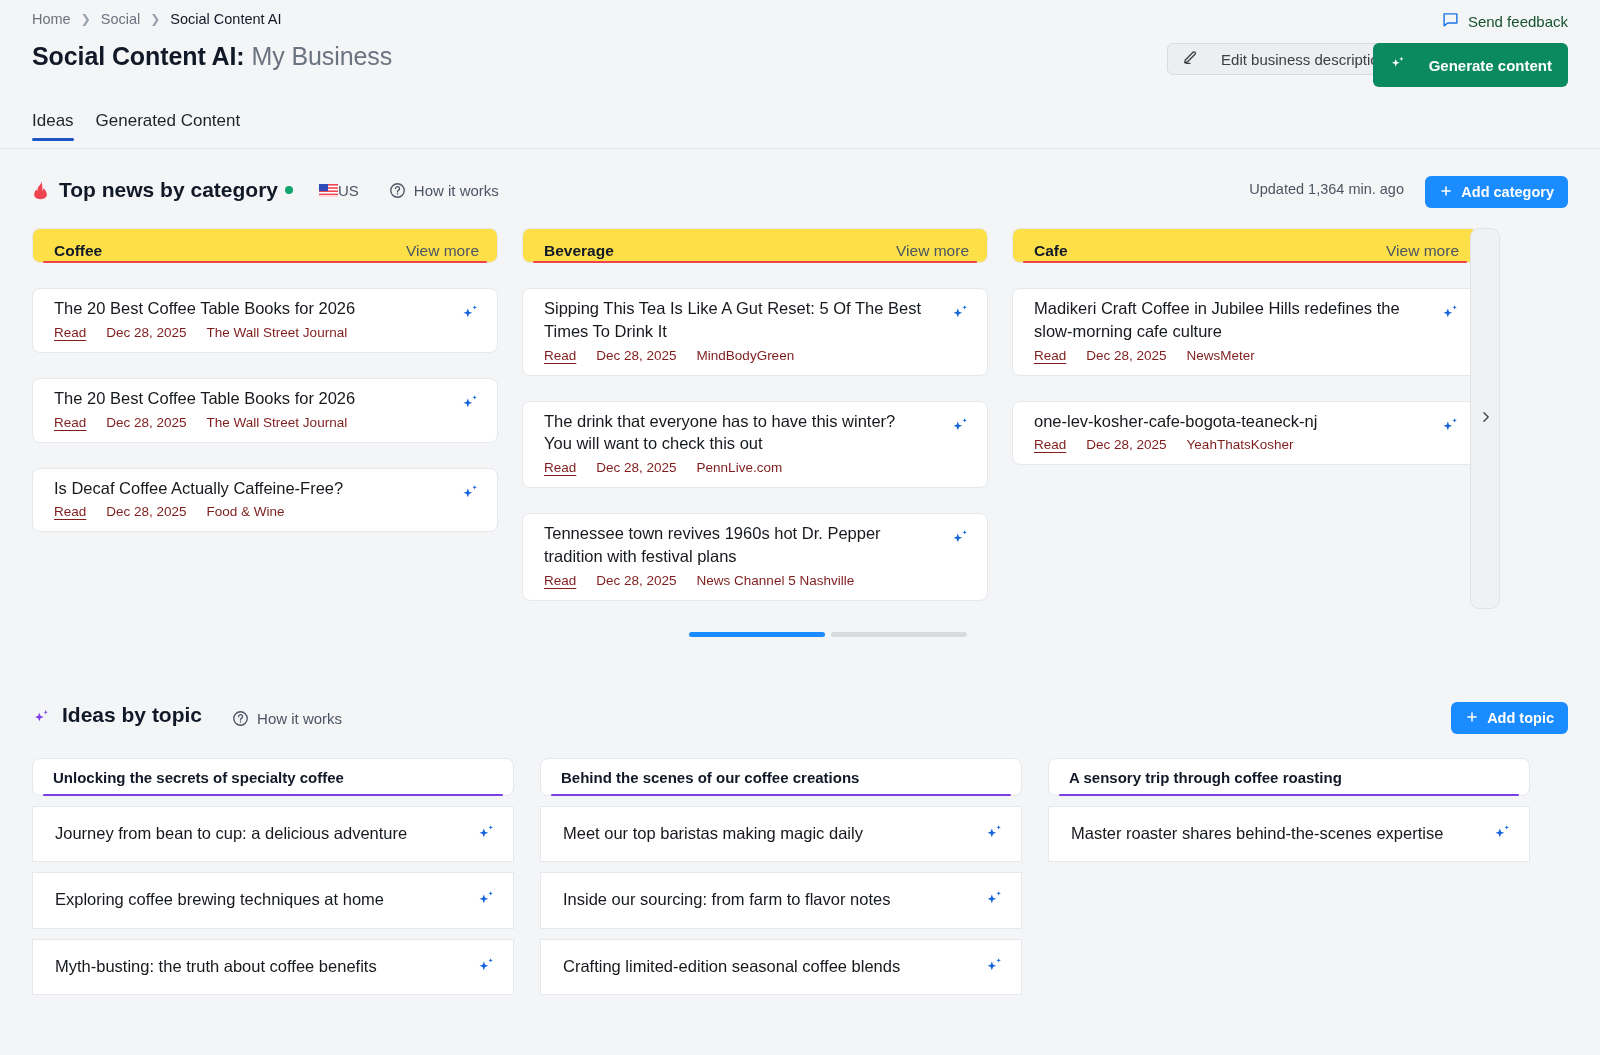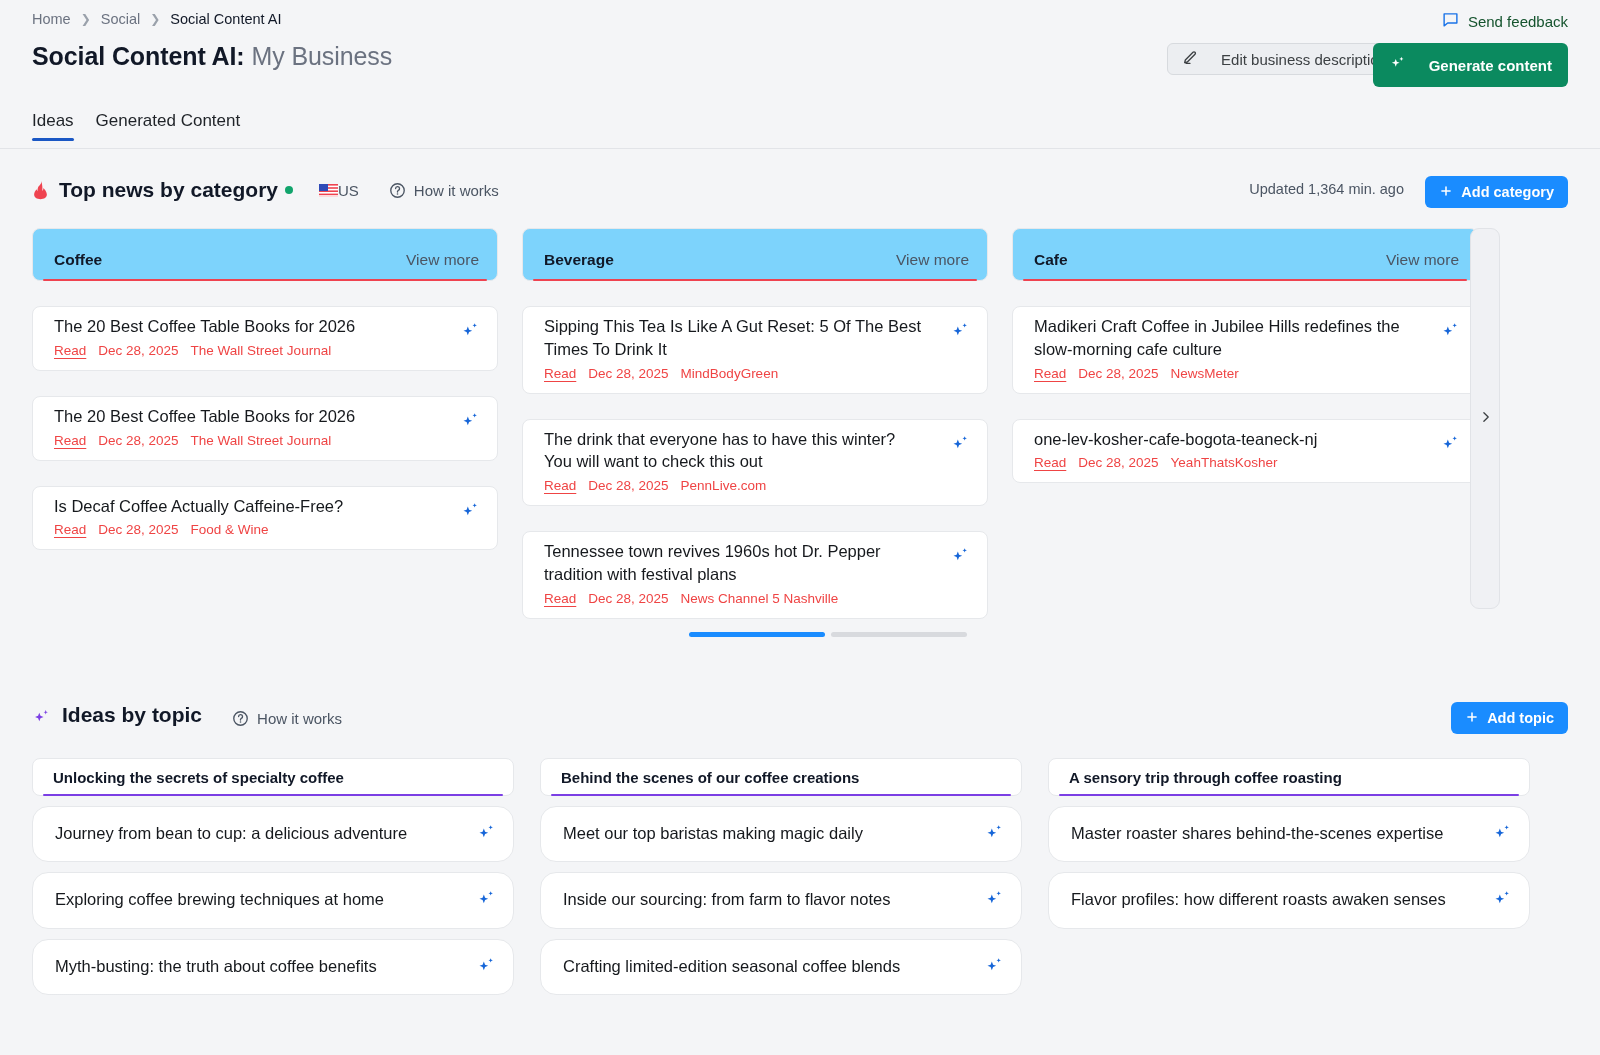--- a/index.html
+++ b/index.html
@@ -81,41 +81,41 @@
     font-size: 14.5px; font-weight: bold; border-radius: 6px;
     display: inline-flex; align-items: center; gap: 8px; cursor: pointer;
   }
 
   
   .cat-area { position: absolute; left: 32px; top: 228px; width: 1500px; }
   .cat-cols { display: flex; gap: 24px; }
   .cat-col { width: 466px; flex: 0 0 466px; }
 
   .cat-header {
-    background: #7dd3fc; border: 1px solid #e6e8eb; border-radius: 8px;
-    height: 53px; display: flex; align-items: center; justify-content: space-between;
+    background: #fde047; border: 1px solid #e6e8eb; border-radius: 8px;
+    height: 35px; display: flex; align-items: center; justify-content: space-between;
     padding: 10px 18px 0 21px; position: relative; cursor: pointer;
   }
   .cat-header::after {
     content: ""; position: absolute; left: 10px; right: 10px; bottom: -1px;
     height: 2.5px; background: #ef4350; border-radius: 2px;
   }
   .cat-name { font-size: 15.5px; font-weight: bold; color: #111827; }
   .view-more { font-size: 15.5px; color: #4b5563; cursor: pointer; }
 
   .news-card {
     background: #fff; border: 1px solid #e6e8eb; border-radius: 8px;
     margin-top: 25px; padding: 8px 18px 12px 21px;
     position: relative; cursor: pointer;
   }
   .news-title {
     font-size: 16.5px; color: #16191d; line-height: 1.38;
     padding-right: 44px; margin-bottom: 5px;
   }
-  .news-meta { display: flex; align-items: flex-start; gap: 12px; font-size: 13.5px; color: #ef4444; }
+  .news-meta { display: flex; align-items: flex-start; gap: 20px; font-size: 13.5px; color: #7f1d1d; }
   .news-meta .read { text-decoration: underline; text-underline-offset: 3px; cursor: pointer; }
 
   .spark {
     position: absolute; right: 17px; top: 14px; cursor: pointer;
     width: 20px; height: 20px;
   }
 
   .carousel-next {
     position: absolute; left: 1470px; top: 228px;
     width: 30px; height: 381px;
@@ -138,21 +138,21 @@
     height: 38px; display: flex; align-items: center;
     padding: 0 20px; position: relative; cursor: pointer;
   }
   .topic-header::after {
     content: ""; position: absolute; left: 10px; right: 10px; bottom: -1px;
     height: 2.5px; background: #7b3fe4; border-radius: 2px;
   }
   .topic-name { font-size: 15px; font-weight: bold; color: #111827; }
 
   .idea-card {
-    background: #fff; border: 1px solid #e6e8eb; border-radius: 16px;
+    background: #fff; border: 1px solid #e6e8eb; border-radius: 0;
     margin-top: 10px; padding: 15px 18px 16px 22px;
     position: relative; cursor: pointer;
   }
   .idea-title { font-size: 16.5px; color: #16191d; line-height: 1.42; padding-right: 46px; }
   .idea-card .spark { top: 16px; }
 
   .fade {
     position: absolute; left: 0; right: 0; bottom: 0; height: 62px;
     background: linear-gradient(to bottom, rgba(244,245,247,0) 0%, rgba(244,245,247,0.82) 55%, rgba(244,245,247,1) 100%);
     pointer-events: none;
@@ -474,25 +474,18 @@
           <div class="topic-header">
             <span class="topic-name">A sensory trip through coffee roasting</span>
           </div>
           <div class="idea-card">
             <div class="idea-title">Master roaster shares behind-the-scenes expertise</div>
             <span class="spark"><svg width="20" height="20" viewBox="0 0 24 24" fill="#1565d8">
                 <path d="M9.4 6.6l1.45 3.75 3.75 1.45-3.75 1.45L9.4 17l-1.45-3.75L4.2 11.8l3.75-1.45z"></path>
                 <path d="M17.6 2.6l.72 1.9 1.9.72-1.9.72-.72 1.9-.72-1.9-1.9-.72 1.9-.72z"></path>
               </svg></span>
           </div>
-          <div class="idea-card">
-            <div class="idea-title">Flavor profiles: how different roasts awaken senses</div>
-            <span class="spark"><svg width="20" height="20" viewBox="0 0 24 24" fill="#1565d8">
-                <path d="M9.4 6.6l1.45 3.75 3.75 1.45-3.75 1.45L9.4 17l-1.45-3.75L4.2 11.8l3.75-1.45z"></path>
-                <path d="M17.6 2.6l.72 1.9 1.9.72-1.9.72-.72 1.9-.72-1.9-1.9-.72 1.9-.72z"></path>
-              </svg></span>
-          </div>
         </div>
       </div>
   </div>
 
   <div class="fade"></div>
 </div>
 
 </body></html>

